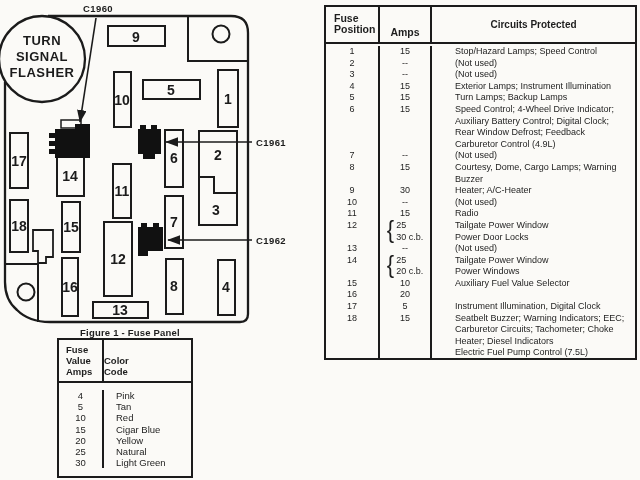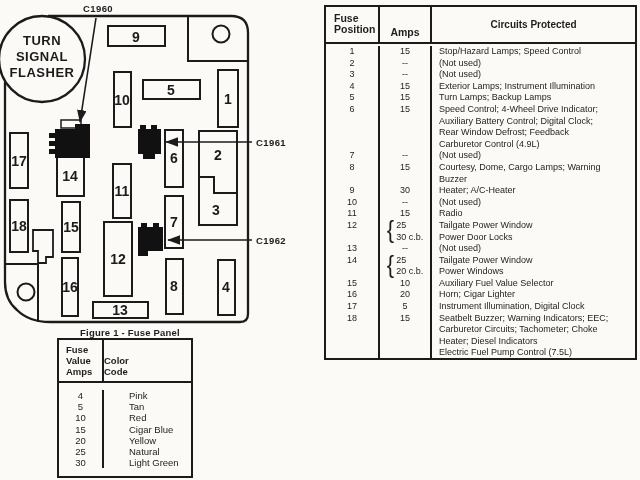--- a/index.html
+++ b/index.html
@@ -21,42 +21,42 @@
   .mt-hc{box-sizing:border-box;font-weight:bold;font-size:10.5px;line-height:11px;white-space:pre-line;}
   .mt-hc1{border-right:2.5px solid #1b1b1b;padding:6px 0 0 8px;}
   .mt-hc2{border-right:2.5px solid #1b1b1b;display:flex;align-items:flex-end;justify-content:center;padding-bottom:4px;}
   .mt-hc3{display:flex;align-items:center;justify-content:center;font-size:10px;border-radius:17px;}
   .mt-body{padding-top:2px;}
   .mt-row{display:grid;grid-template-columns:54px 52px 1fr;}
   .mt-c1,.mt-c2{box-sizing:border-box;border-right:2.5px solid #1b1b1b;}
   .mt-c1{text-align:center;}
   .mt-line{height:11.6px;line-height:11.6px;font-size:9px;white-space:nowrap;}
   .mt-c2 .center{text-align:center;}
-  .mt-c3 .mt-line{padding-left:7px;}
+  .mt-c3 .mt-line{padding-left:23px;}
   .amp-brace{display:flex;justify-content:center;}
   .brace{font-size:22px;line-height:22px;font-weight:300;transform:scaleY(1.05);margin-right:2px;}
 
   
   .fig-caption{
     position:absolute;left:50px;top:327px;width:160px;text-align:center;
     font-size:9.5px;font-weight:bold;letter-spacing:.2px;
   }
   .legend-table{
     position:absolute;left:57px;top:338px;width:136px;height:140px;
     box-sizing:border-box;border:2.5px solid #1b1b1b;background:#fbfaf7;
   }
   .lg-head{display:grid;grid-template-columns:45px 1fr;height:41px;border-bottom:2.5px solid #1b1b1b;}
   .lg-hc{box-sizing:border-box;font-weight:bold;font-size:9.5px;line-height:11px;white-space:pre-line;}
   .lg-hc1{border-right:2.5px solid #1b1b1b;padding:4px 0 0 7px;}
   .lg-hc2{padding:15px 0 0 0;}
   .lg-body{padding-top:7px;}
   .lg-row{display:grid;grid-template-columns:45px 1fr;}
   .lg-c1{box-sizing:border-box;border-right:2.5px solid #1b1b1b;text-align:center;}
   .lg-line{height:11.2px;line-height:11.2px;font-size:9.5px;white-space:nowrap;}
-  .lg-c2 .lg-line{padding-left:25px;}
+  .lg-c2 .lg-line{padding-left:12px;}
 </style>
 </head>
 <body>
 
 <div class="screen">
 
   <svg width="322" height="340" viewBox="0 0 322 340" style="position:absolute;left:0;top:0;">
     <defs>
       <marker id="arr" markerWidth="10" markerHeight="8" refX="7.5" refY="3" orient="auto">
         <path d="M0,0 L8,3 L0,6 Z" fill="#1b1b1b"></path>
@@ -334,23 +334,20 @@
             <div class="mt-line">Auxiliary Fuel Value Selector</div>
           </div>
         </div>
         <div class="mt-row">
           <div class="mt-c1">
             <div class="mt-line">16</div>
           </div>
           <div class="mt-c2">
             <div class="mt-line center">20</div>
           </div>
-          <div class="mt-c3">
-            <div class="mt-line">Horn; Cigar Lighter</div>
-          </div>
         </div>
         <div class="mt-row">
           <div class="mt-c1">
             <div class="mt-line">17</div>
           </div>
           <div class="mt-c2">
             <div class="mt-line center">5</div>
           </div>
           <div class="mt-c3">
             <div class="mt-line">Instrument Illumination, Digital Clock</div>

